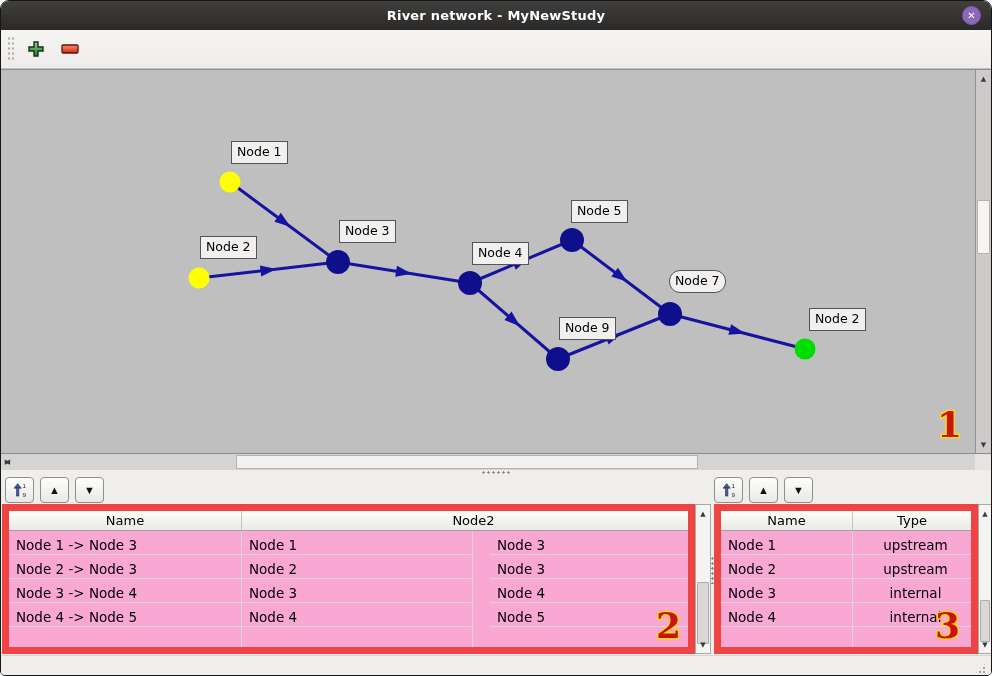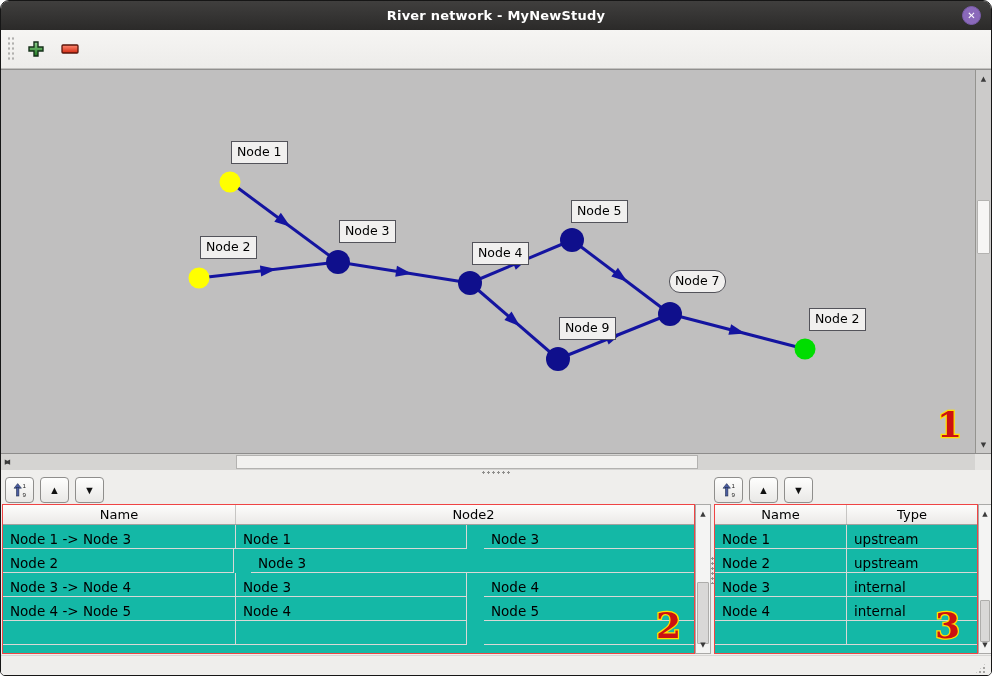--- a/index.html
+++ b/index.html
@@ -54,34 +54,34 @@
     background-image:radial-gradient(circle,#8f8e8c 1px,transparent 1.2px);background-size:5px 3px;}
   
   .btn-row{height:29px;position:relative;background:#efeeec;}
   .btn-group{position:absolute;top:2px;display:flex;gap:6px;}
   .btn-group.left{left:4px;} .btn-group.right{left:713px;}
   .btn-row button{width:29px;height:26px;border:1px solid #8f8e8c;border-radius:4px;
     background:linear-gradient(#fefefd,#e9e8e6);display:flex;align-items:center;
     justify-content:center;padding:0;font-size:11px;color:#111;}
   
   .tables-row{height:151px;position:relative;background:#efeeec;}
-  .dtable{position:absolute;top:0;background:#14b8a6;border:1px solid #ef4444;overflow:hidden;}
+  .dtable{position:absolute;top:0;background:#f9a8d4;border:7px solid #ef4444;overflow:hidden;}
   .ltable{left:1px;width:693px;height:150px;}
   .rtable{left:713px;width:264px;height:150px;}
   .thead{height:20px;display:flex;background:linear-gradient(#fdfdfc,#ebe9e7);
     border-bottom:1px solid #a2a19f;}
   .hcell{font-size:13px;color:#000;display:flex;align-items:center;justify-content:center;
     border-right:1px solid #c6c5c3;}
   .hcell:last-child{border-right:none;}
   .trow{height:24px;display:flex;}
   .tcell{font-size:13.5px;color:#000;padding-left:7px;line-height:28px;
     border-right:1px solid #d9d8d6;border-bottom:1px solid #d9d8d6;overflow:hidden;white-space:nowrap;}
   .tcell:last-child{border-right:none;}
   .ltable .c0{width:233px;} .ltable .c1{width:231px;} .ltable .c2{flex:1;margin-left:17px;}
-  .rtable .c0{width:132px;} .rtable .c1{flex:1;}
+  .rtable .c0{width:132px;} .rtable .c1{flex:1;text-align:center;}
   .table-vscroll{position:absolute;top:0;background:#f4f4f3;border:1px solid #aaa9a7;}
   .table-vscroll.l{left:694px;width:16px;height:150px;}
   .table-vscroll.r{left:977px;width:14px;height:150px;}
   .table-vscroll .sb-thumb{position:absolute;left:1px;right:1px;background:#d9d8d7;
     border:1px solid #aeadab;border-radius:1px;}
   .table-vscroll.l .sb-thumb{top:77px;height:62px;}
   .table-vscroll.r .sb-thumb{top:95px;height:42px;}
   .tsplit{position:absolute;left:710px;top:52px;width:3px;height:28px;
     background-image:radial-gradient(circle,#8f8e8c 1px,transparent 1.2px);background-size:3px 5px;}
   
@@ -233,20 +233,21 @@
         <div class="thead">
           <div class="hcell c0">Name</div>
           <div class="hcell c2">Node2</div>
         </div>
         <div class="trow">
           <div class="tcell c0">Node 1 -&gt; Node 3</div>
           <div class="tcell c1">Node 1</div>
           <div class="tcell c2">Node 3</div>
         </div>
         <div class="trow">
+          <div class="tcell c0">Node 2 -&gt; Node 3</div>
           <div class="tcell c1">Node 2</div>
           <div class="tcell c2">Node 3</div>
         </div>
         <div class="trow">
           <div class="tcell c0">Node 3 -&gt; Node 4</div>
           <div class="tcell c1">Node 3</div>
           <div class="tcell c2">Node 4</div>
         </div>
         <div class="trow">
           <div class="tcell c0">Node 4 -&gt; Node 5</div>

